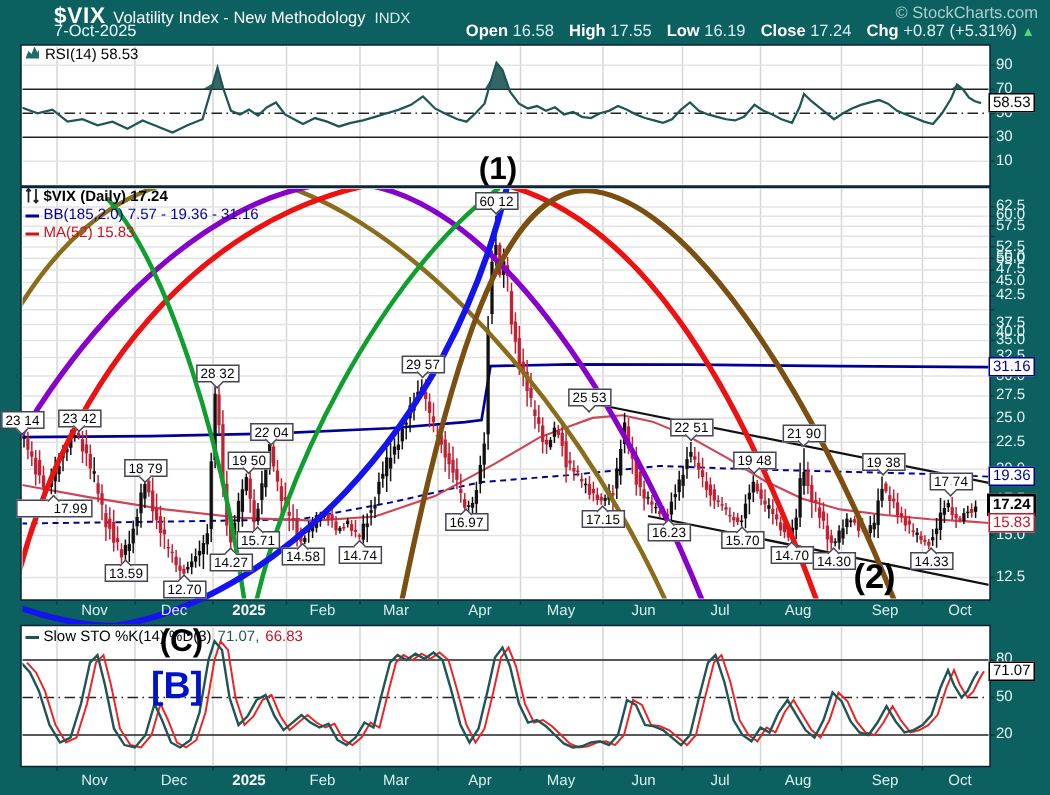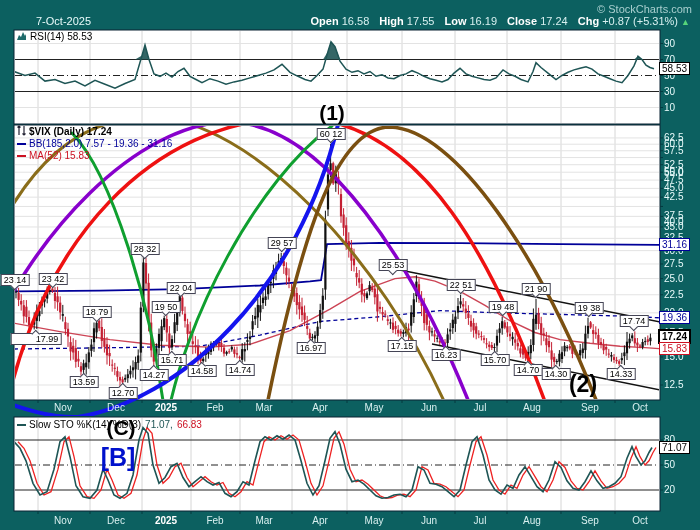--- a/index.html
+++ b/index.html
@@ -39,20 +39,23 @@
   .ptrL{top:-3.4px;transform:translateX(-50%) rotate(45deg);
         border-left:1px solid #445;border-top:1px solid #445;}
   .anno{position:absolute;transform:translateX(-50%);font-weight:bold;z-index:6;white-space:nowrap;}
 </style>
 </head>
 <body>
 
 <div class="stage">
 
   <div class="hdr">
+    <div class="hl1">
+      <span class="sym">$VIX</span><span class="ttl">Volatility Index - New Methodology</span><span class="exch">INDX</span>
+    </div>
     <div class="credit">© StockCharts.com</div>
     <div class="hdate">7-Oct-2025</div>
     <div class="quote">
       <b>Open</b>
       <span>16.58</span>
       <b>High</b>
       <span>17.55</span>
       <b>Low</b>
       <span>16.19</span>
       <b>Close</b>

